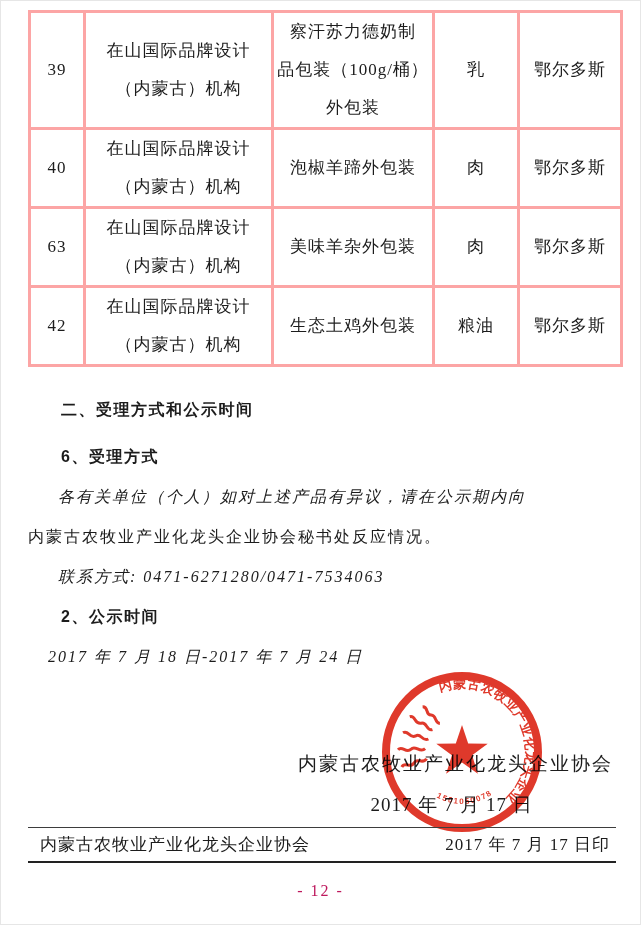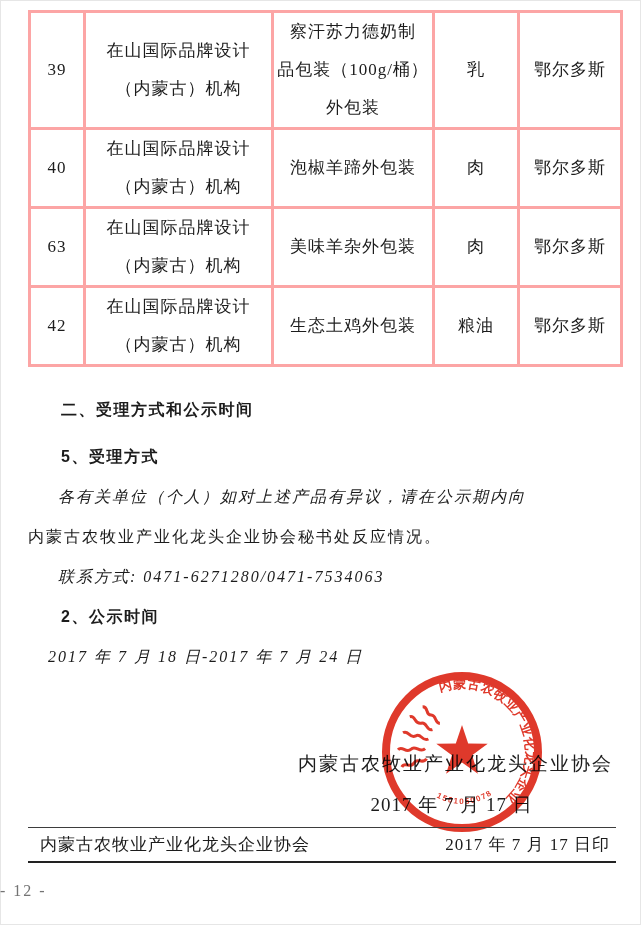--- a/index.html
+++ b/index.html
@@ -45,22 +45,22 @@
   
   .f-rule-top{position:absolute;left:28px;top:827px;width:588px;height:0;border-top:1px solid #3d3d3d;}
   .f-rule-bot{position:absolute;left:28px;top:861px;width:588px;height:0;border-top:2px solid #222;}
   .f-row{
     position:absolute;left:28px;top:832px;width:588px;height:26px;line-height:26px;
     font-size:17px;letter-spacing:1px;
   }
   .f-left{float:left;padding-left:12px;}
   .f-right{float:right;padding-right:6px;text-align:right;}
   .page-num{
-    position:absolute;left:0;top:882px;width:641px;
-    font-size:16px;letter-spacing:2px;color:#737373;
+    position:absolute;left:0;top:882px;width:641px;text-align:center;
+    font-size:16px;letter-spacing:2px;color:#be185d;
   }
 </style>
 </head>
 <body>
 
 <div class="page">
 
   <table class="products">
     <colgroup>
       <col style="width:55px">
@@ -102,21 +102,21 @@
 （内蒙古）机构</td>
         <td>生态土鸡外包装</td>
         <td>粮油</td>
         <td>鄂尔多斯</td>
       </tr>
     </tbody>
   </table>
 
   <div class="content">
     <div class="line h ind-h">二、受理方式和公示时间</div>
-    <div class="line h ind-h" style="margin-top:7px">5、受理方式</div>
+    <div class="line h ind-h" style="margin-top:7px">6、受理方式</div>
     <div class="line ind-p">各有关单位（个人）如对上述产品有异议，请在公示期内向</div>
     <div class="line">内蒙古农牧业产业化龙头企业协会秘书处反应情况。</div>
     <div class="line ind-p">联系方式: 0471-6271280/0471-7534063</div>
     <div class="line h ind-h">2、公示时间</div>
     <div class="line ind-d">2017 年 7 月 18 日-2017 年 7 月 24 日</div>
   </div>
 
   <div class="sig-org">内蒙古农牧业产业化龙头企业协会</div>
   <div class="sig-date">2017 年 7 月 17 日</div>
 

